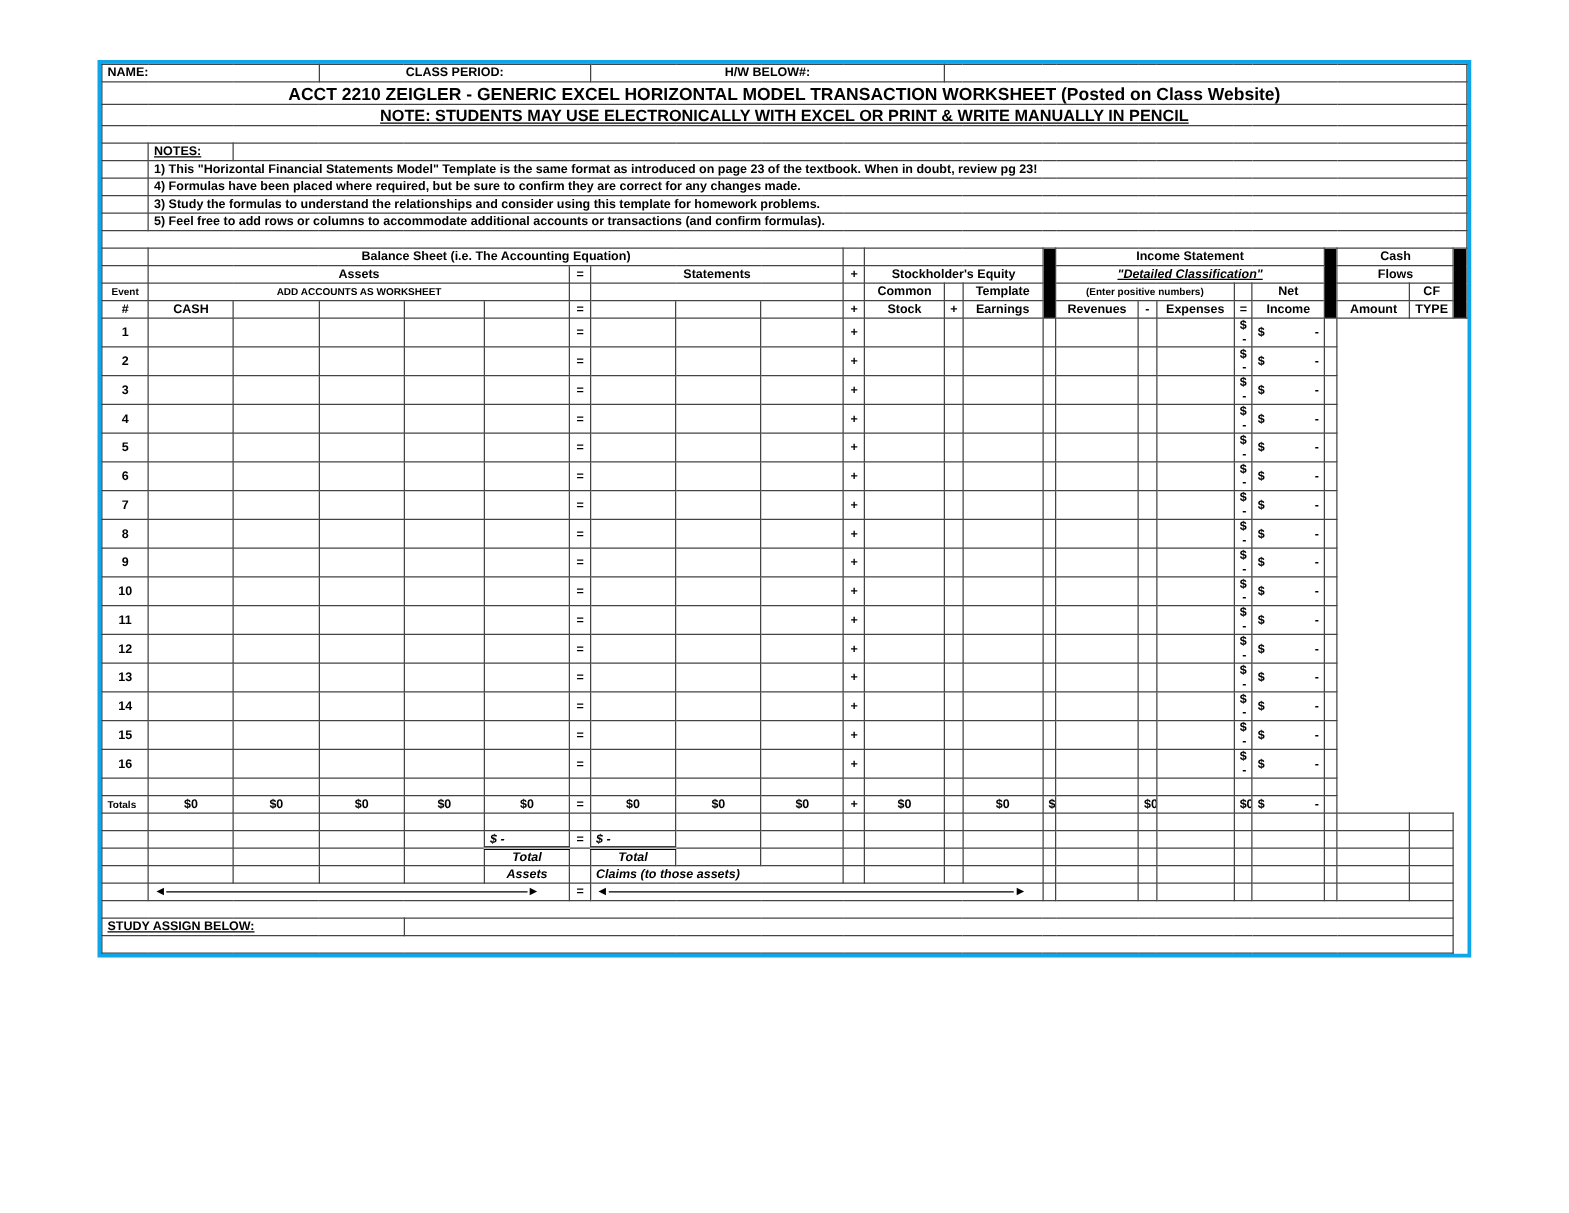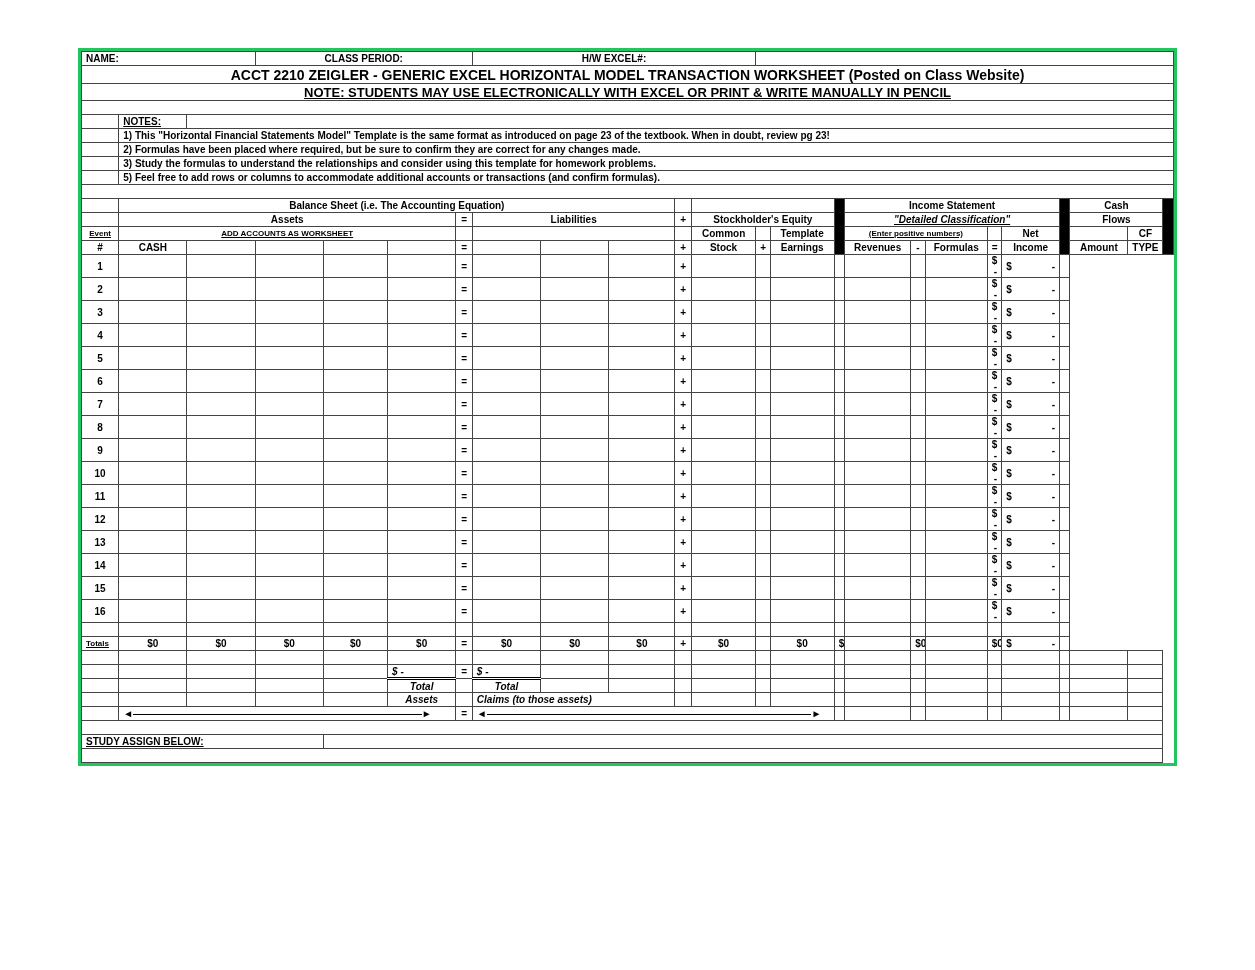--- a/index.html
+++ b/index.html
@@ -8,21 +8,21 @@
     font-family: Arial, Helvetica, sans-serif;
     font-size: 10px;
     color: #000;
   }
   .page {
     width: 1255px; height: 970px;
     padding: 48px 78px 60px 78px;
     position: relative;
   }
   .frame {
-    border: 3px solid #22c55e;
+    border: 3px solid #0ea5e9;
     position: relative;
   }
   table.grid {
     border-collapse: collapse;
     width: 100%;
     table-layout: fixed;
   }
   table.grid td {
     border: 1px solid #444;
     height: 14px;
@@ -38,21 +38,21 @@
   .ital { font-style: italic; }
   td.tall { height: 23px; }
   td.th16 { height: 16px; }
   td.sep { background: #000; }
   td.btop { border-top: 2px solid #000; }
   td.bbot { border-bottom: 2px solid #000; }
   td.bleft{ border-left: 2px solid #000; }
   td.bright{ border-right:2px solid #000; }
   .big14 { font-size: 14px; }
   .big13 { font-size: 13px; }
-  .tiny  { font-size: 8px; text-decoration: underline; }
+  .tiny  { font-size: 8px; }
   .arrow-left::before{ content:"◄"; font-size:10px; }
   .arrow-right::after{ content:"►"; font-size:10px; }
 </style>
 </head>
 <body>
 
 <div class="page">
 <div class="frame">
 <table class="grid">
 <colgroup>
@@ -79,21 +79,21 @@
   <col style="width:10px">
   <col style="width:56px">
   <col style="width:34px">
   <col style="width:10px">
 </colgroup>
 
 <tbody>
           <tr>
   <td class="bold th16" colspan="3">NAME:</td>
   <td class="bold th16 center" colspan="4">CLASS PERIOD:</td>
-  <td class="bold th16 center" colspan="5">H/W EXCEL#:</td>
+  <td class="bold th16 center" colspan="5">H/W BELOW#:</td>
   <td class="th16" colspan="12"></td>
 </tr>
 
 <tr>
   <td colspan="24" class="bold center big14" style="height:18px">ACCT 2210 ZEIGLER - GENERIC EXCEL HORIZONTAL MODEL TRANSACTION WORKSHEET (Posted on Class Website)</td>
 </tr>
 
 <tr>
   <td colspan="24" class="bold center big13 u" style="height:17px">NOTE: STUDENTS MAY USE ELECTRONICALLY WITH EXCEL OR PRINT &amp; WRITE MANUALLY IN PENCIL</td>
 </tr>
@@ -106,21 +106,21 @@
   <td></td>
   <td class="bold u">NOTES:</td>
   <td colspan="22"></td>
 </tr>
 <tr>
             <td></td>
             <td colspan="23" class="bold">1) This "Horizontal Financial Statements Model" Template is the same format as introduced on page 23 of the textbook. When in doubt, review pg 23!</td>
           </tr>
 <tr>
             <td></td>
-            <td colspan="23" class="bold">2) Formulas have been placed where required, but be sure to confirm they are correct for any changes made.</td>
+            <td colspan="23" class="bold">4) Formulas have been placed where required, but be sure to confirm they are correct for any changes made.</td>
           </tr>
 <tr>
             <td></td>
             <td colspan="23" class="bold">3) Study the formulas to understand the relationships and consider using this template for homework problems.</td>
           </tr>
 <tr>
             <td></td>
             <td colspan="23" class="bold">5) Feel free to add rows or columns to accommodate additional accounts or transactions (and confirm formulas).</td>
           </tr>
 
@@ -136,21 +136,21 @@
   <td class="sep" rowspan="24"></td>
   <td colspan="5" class="bold center btop bleft bright">Income Statement</td>
   <td class="sep" rowspan="24"></td>
   <td colspan="2" class="bold center btop bleft">Cash</td>
   <td class="sep" rowspan="31"></td>
 </tr>
 <tr>
   <td></td>
   <td colspan="5" class="bold center bbot">Assets</td>
   <td class="bold center">=</td>
-  <td colspan="3" class="bold center bbot">Liabilities</td>
+  <td colspan="3" class="bold center bbot">Statements</td>
   <td class="bold center">+</td>
   <td colspan="3" class="bold center bbot">Stockholder's Equity</td>
   <td colspan="5" class="bold ital u center bleft bright">"Detailed Classification"</td>
   <td colspan="2" class="bold center bleft">Flows</td>
 </tr>
 
 <tr>
   <td class="bold center tiny">Event</td>
   <td colspan="5" class="bold center tiny">ADD ACCOUNTS AS WORKSHEET</td>
   <td></td>
@@ -176,21 +176,21 @@
   <td class="bold center bbot">=</td>
   <td class="bbot"></td>
             <td class="bbot"></td>
             <td class="bbot"></td>
   <td class="bold center bbot">+</td>
   <td class="bold center bbot">Stock</td>
   <td class="bold center bbot">+</td>
   <td class="bold center bbot">Earnings</td>
   <td class="bold center bbot bleft">Revenues</td>
   <td class="bold center bbot">-</td>
-  <td class="bold center bbot">Formulas</td>
+  <td class="bold center bbot">Expenses</td>
   <td class="bold center bbot">=</td>
   <td class="bold center bbot bright">Income</td>
   <td class="bold center bbot bleft">Amount</td>
   <td class="bold center bbot">TYPE</td>
 </tr>
 
 </tbody>
         <tbody id="data-rows">
           <tr>
             <td class="bold center tall">1</td>

